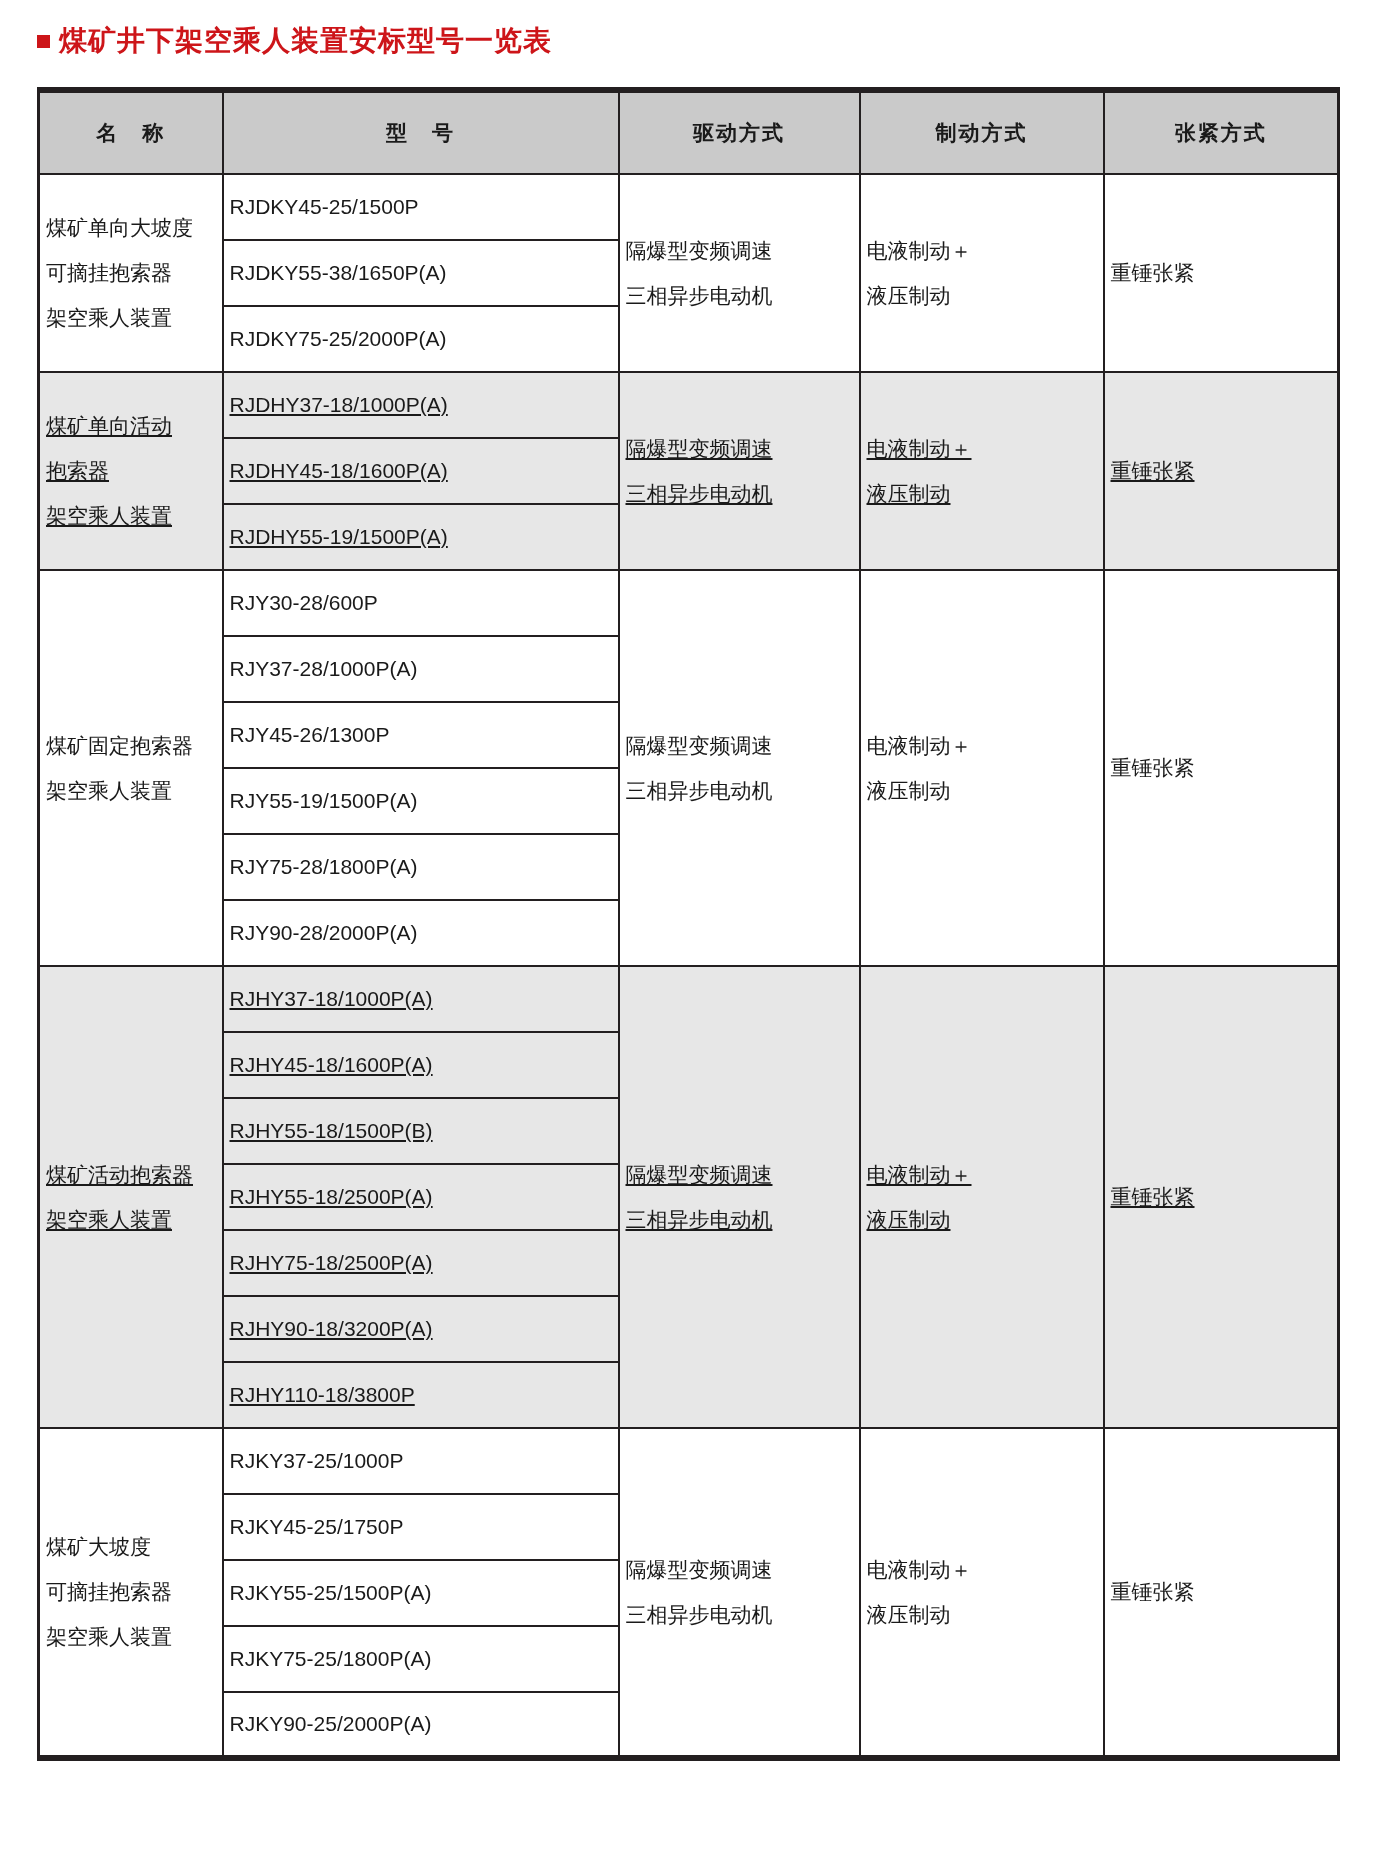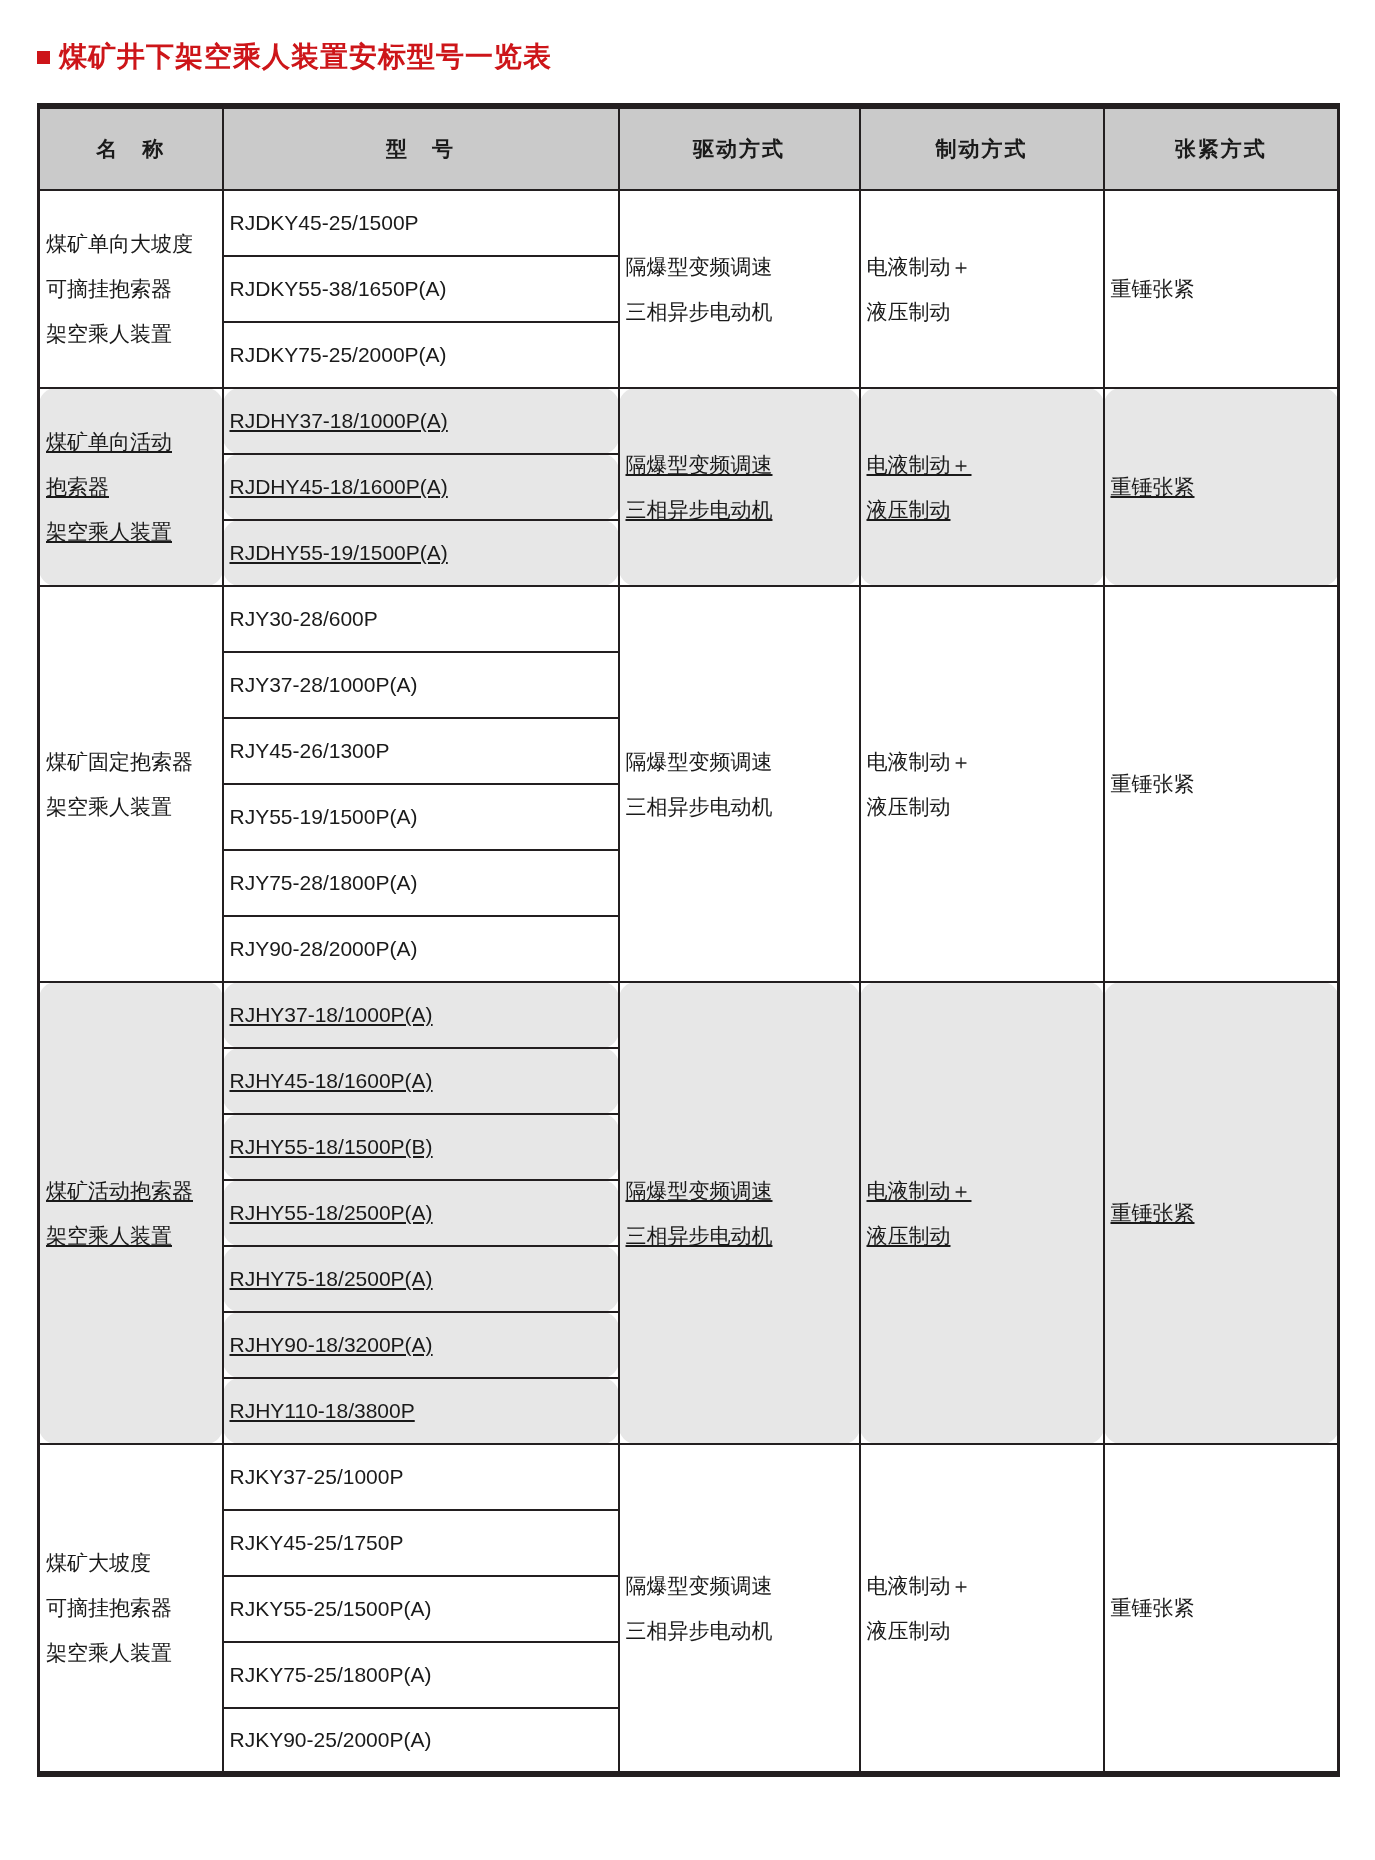--- a/index.html
+++ b/index.html
@@ -5,21 +5,21 @@
   html,body{margin:0;padding:0;background:#ffffff;}
   body{
     width:1375px;height:1860px;
     font-family:"Liberation Sans","DejaVu Sans",sans-serif;
     color:#1a1a1a;
     -webkit-font-smoothing:antialiased;
   }
   .page{box-sizing:border-box;width:1375px;padding:26px 37px 0 37px;}
 
   
-  .title-row{display:flex;align-items:center;margin:16px 0 30px 0;}
+  .title-row{display:flex;align-items:center;margin:0 0 30px 0;}
   .title-bullet{
     width:13px;height:13px;background:#cd1519;display:inline-block;
     margin-right:9px;flex:0 0 auto;
   }
   .page-title{
     color:#cd1519;font-size:28px;font-weight:bold;letter-spacing:1px;
     line-height:1.1;
   }
 
   
@@ -30,21 +30,21 @@
   }
   table.spec th,table.spec td{
     border:2px solid #231f20;
     vertical-align:middle;
     padding:0 6px;box-sizing:border-box;
   }
   table.spec thead th{
     background:#cacaca;height:84px;
     font-size:21px;font-weight:bold;letter-spacing:2px;
   }
-  table.spec td{height:66px;font-size:21px;background:#ffffff;border-radius:17px;}
+  table.spec td{height:66px;font-size:21px;background:#ffffff;}
   td.model-cell{font-size:22px;letter-spacing:0;}
   .multiline{white-space:pre-line;line-height:2.15;}
   td.name-cell{font-size:21px;}
   tr.row .shaded{background:#e7e7e7;text-decoration:underline;}
 </style>
 </head>
 <body>
 
 <div class="page">
 

